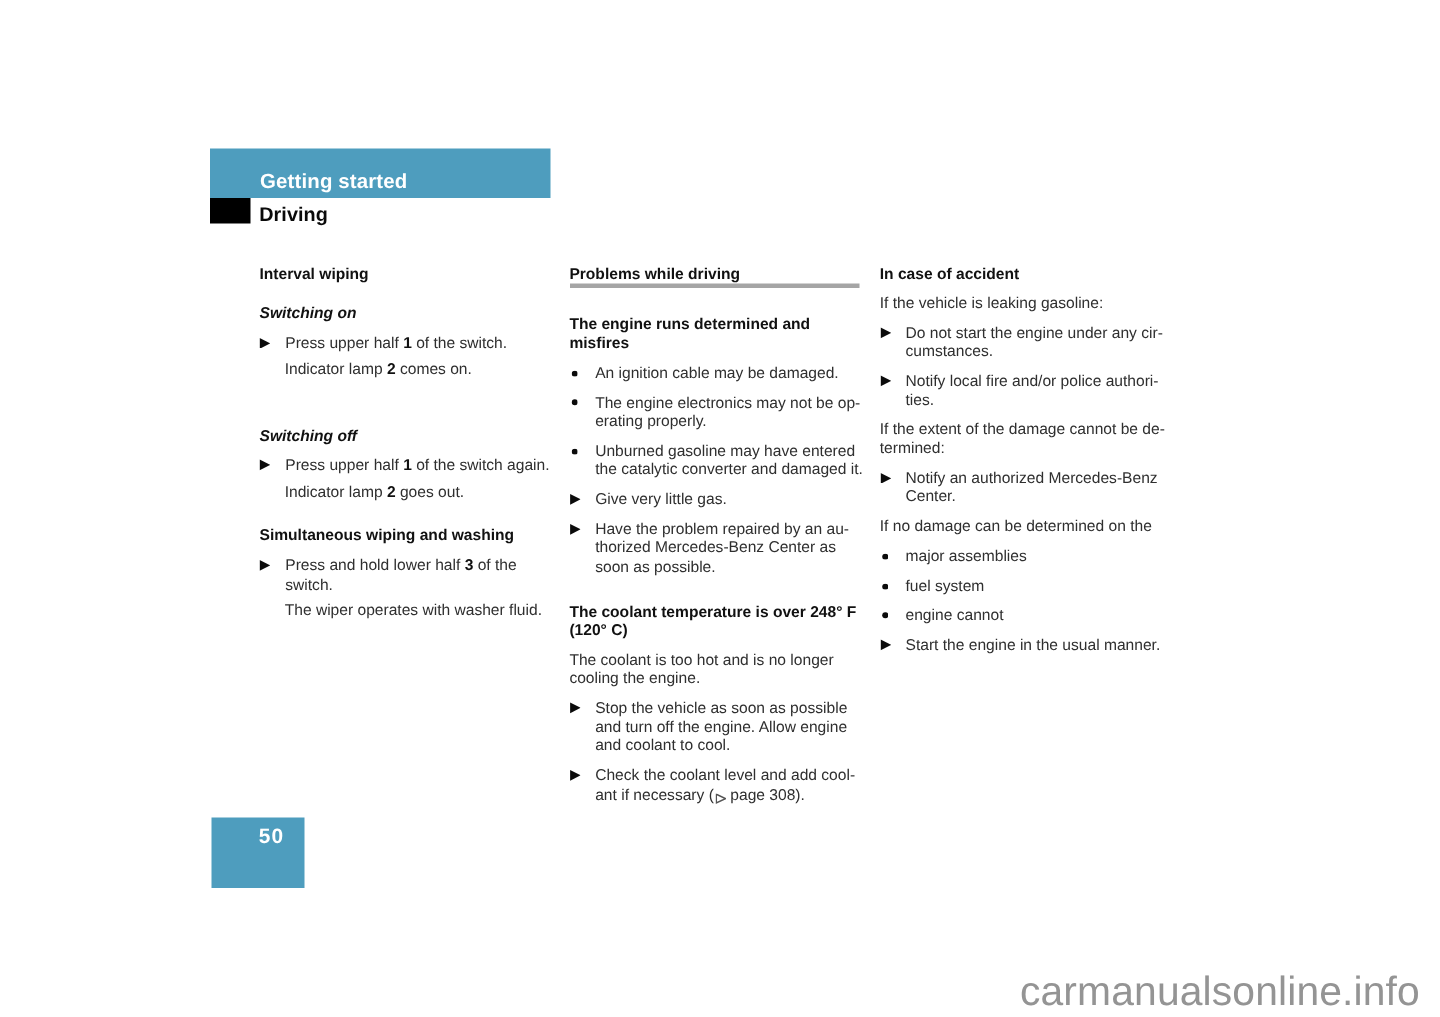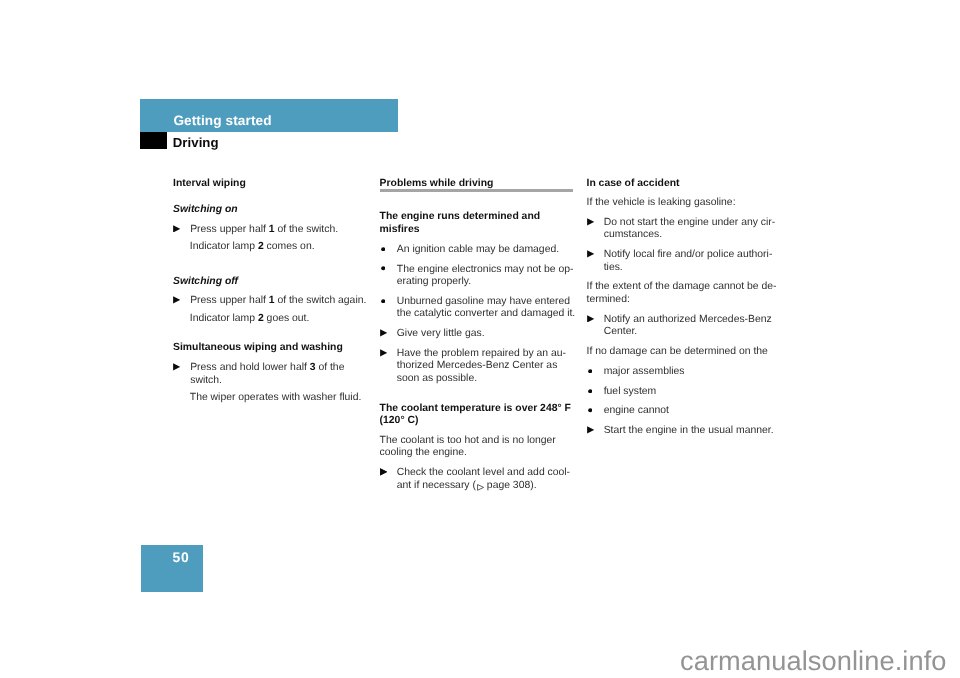--- a/index.html
+++ b/index.html
@@ -21,21 +21,21 @@
     background:var(--page-bg);
     font-family:"Liberation Sans", sans-serif;
     color:#2b2b2b;
     -webkit-font-smoothing:antialiased;
     text-rendering:geometricPrecision;
   }
   .page { position:relative; width:960px; height:678px; }
 
   
   .chapter-band {
-    position:absolute; left:140px; top:99px; width:258px; height:33px;
+    position:absolute; left:140px; top:99px; width:227px; height:33px;
     background:var(--accent);
   }
   .chapter-title {
     position:absolute; left:33.4px; top:14.9px;
     font-size:13.6px; line-height:13.6px; font-weight:bold; color:var(--band-text);
     letter-spacing:0.1px; white-space:nowrap;
   }
   .section-marker {
     position:absolute; left:140px; top:132px; width:26.6px; height:16.5px;
     background:var(--section-marker);
@@ -62,21 +62,21 @@
     line-height:12.5px;
   }
   .col h2.ruled { position:relative; }
   .col h2.ruled::after {
     content:""; position:absolute; left:0; top:10.4px;
     width:193.6px; height:3px; background:var(--rule);
   }
 
   .blk { position:relative; margin-top:7.3px; }
   .blk.subhead-bold   { font-weight:bold; color:var(--heading-text); margin-top:17.15px; }
-  .blk.subhead-italic { font-weight:bold; font-style:italic; color:var(--heading-text); margin-top:22px; }
+  .blk.subhead-italic { font-weight:bold; font-style:italic; color:var(--heading-text); margin-top:32px; }
   .blk.arrow, .blk.bullet { padding-left:17.2px; }
   .blk.indent         { margin-top:4.85px; padding-left:16.8px; }
   .blk:first-of-type  { margin-top:13.0px; }
   .col-2 .blk:first-of-type { margin-top:20.6px; }
   .col-3 .blk:first-of-type { margin-top:6.15px; }
   .blk .mk { position:absolute; left:0; }
   .blk .mk.tri {
     top:0.9px; left:0.2px; width:7.3px; height:7.8px; overflow:visible;
   }
   .blk .mk.tri svg { display:block; }
@@ -169,21 +169,21 @@
           <svg width="7.3" height="7.8" viewBox="0 0 7.3 7.8">
             <path d="M0.1 0.25 L7.1 3.9 L0.1 7.55 Z" fill="#0b0b0b"></path>
           </svg>
         </span><span>Have the problem repaired by an au­thorized Mercedes-Benz Center as soon as possible.</span></div>
       <div class="blk subhead-bold"><span>The coolant temperature is over 248° F (120° C)</span></div>
       <div class="blk plain"><span>The coolant is too hot and is no longer cooling the engine.</span></div>
       <div class="blk arrow"><span class="mk tri">
           <svg width="7.3" height="7.8" viewBox="0 0 7.3 7.8">
             <path d="M0.1 0.25 L7.1 3.9 L0.1 7.55 Z" fill="#0b0b0b"></path>
           </svg>
-        </span></div>
+        </span><span>Stop the vehicle as soon as possible and turn off the engine. Allow engine and coolant to cool.</span></div>
       <div class="blk arrow"><span class="mk tri">
           <svg width="7.3" height="7.8" viewBox="0 0 7.3 7.8">
             <path d="M0.1 0.25 L7.1 3.9 L0.1 7.55 Z" fill="#0b0b0b"></path>
           </svg>
         </span><span>Check the coolant level and add cool­ant if necessary (</span><span class="ref" aria-label="▷"><svg width="7.2" height="6.8" viewBox="0 0 7.2 6.8">
             <path d="M0.55 0.5 L6.65 3.4 L0.55 6.3 Z" fill="none" stroke="#555555" stroke-width="0.95" stroke-linejoin="miter"></path>
           </svg></span><span> page 308).</span></div>
     </div>
   <div class="col col-3">
       <h2 class="">In case of accident</h2>

